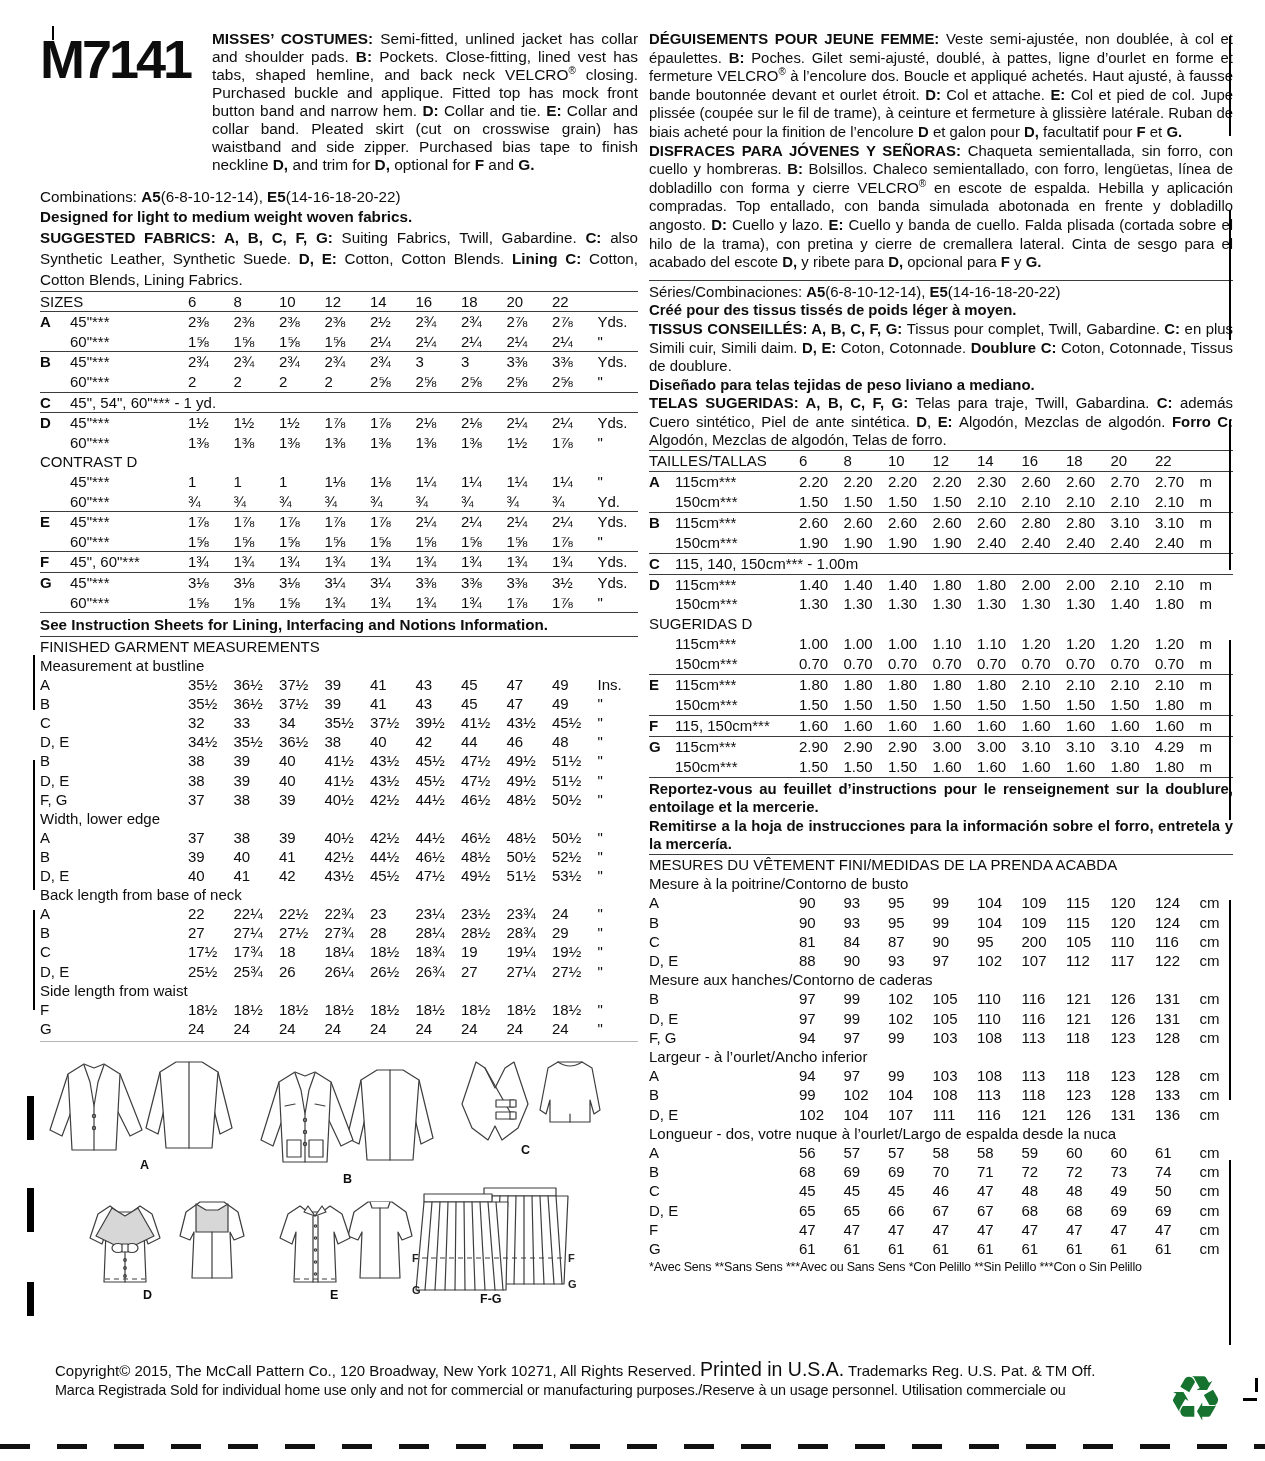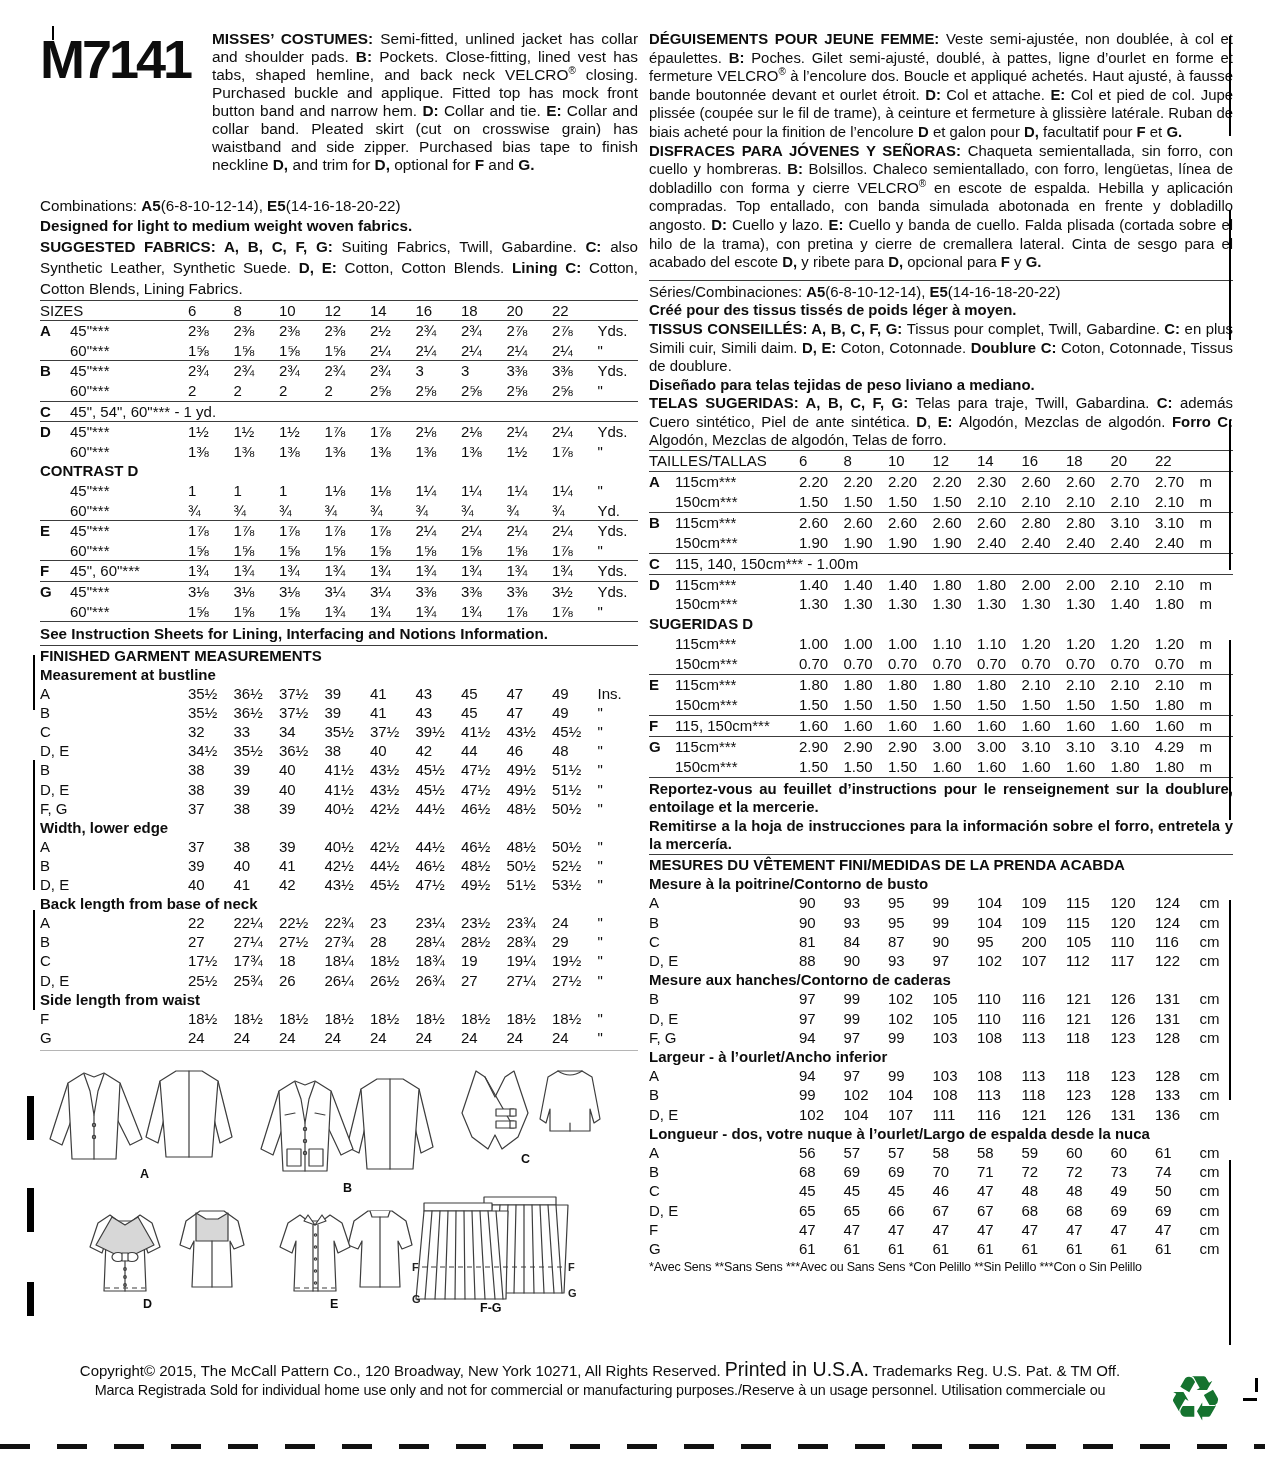--- a/index.html
+++ b/index.html
@@ -7,58 +7,58 @@
         font-family:"Liberation Sans","DejaVu Sans",sans-serif;overflow:hidden;margin:0 auto}
   .col{position:absolute;top:30px}
   .col.left{left:40px;width:598px}
   .col.right{left:649px;width:584px}
   p{margin:0}
   .b,.bold{font-weight:700}
   .just{text-align:justify}
   sup{font-size:10px;line-height:0;vertical-align:super}
 
   
-  .header-row{display:flex;margin-bottom:22px}
+  .header-row{display:flex;margin-bottom:13px}
   .pattern-number{width:172px;font-size:54px;font-weight:700;letter-spacing:-3px;line-height:.95;padding-top:4px}
   .desc{flex:1;font-size:15.4px;line-height:17.95px}
 
   
   .left p.body{font-size:15.2px;line-height:20.8px}
   .right p.body{font-size:14.9px;line-height:18.6px}
   .rule-top{border-top:1.4px solid #3c3c3c;padding-top:2px}
 
   
   .table{width:100%}
   .trow{display:grid;grid-template-columns:var(--cols);align-items:baseline;line-height:var(--rh)}
   .yardage{--cols:30px 118px repeat(9,45.5px) 1fr;--rh:19.6px;font-size:15px}
   .fgm{--cols:30px 118px repeat(9,45.5px) 1fr;--rh:19.1px;font-size:15px}
   .metric{--cols:26px 124px repeat(9,44.5px) 1fr;--rh:19.9px;font-size:15px}
   .mfgm{--cols:26px 124px repeat(9,44.5px) 1fr;--rh:19.2px;font-size:15px}
   .c{white-space:nowrap;padding-right:2px}
   .letter{font-weight:700}
   .label2{grid-column:1/3}
   .span-rest{grid-column:2/-1}
   .span-all{grid-column:1/-1}
-  .heading{font-weight:700}
+  .heading{font-weight:400}
   .note{grid-column:1/-1;font-size:13.6px}
   .mfgm .note{font-size:12.5px;letter-spacing:-.2px}
   .rule{border-top:1.4px solid #3c3c3c}
 
   
   .drawings{position:relative;height:268px;border-top:1px solid #b5b5b5;margin-top:3px}
   .dblock{position:absolute}
   .dlabel{position:absolute;font-size:12.5px;font-weight:700}
   svg .ln{fill:none;stroke:#3d3d3d;stroke-width:1.2;stroke-linejoin:round;stroke-linecap:round}
   svg .fw{fill:#fff;stroke:#3d3d3d;stroke-width:1.2;stroke-linejoin:round}
   svg .gy{fill:#d7d7d7;stroke:#3d3d3d;stroke-width:1.2;stroke-linejoin:round}
   svg .dash{fill:none;stroke:#3d3d3d;stroke-width:1.1;stroke-dasharray:5 4}
   svg text{font-family:"Liberation Sans",sans-serif;font-size:11px;font-weight:700;fill:#222}
 
   
-  .footer{position:absolute;left:55px;right:120px;top:1359px;text-align:center}
+  .footer{position:absolute;left:55px;right:120px;top:1359px;}
   .footer .l1{font-size:15px;line-height:21px}
   .bigtxt{font-size:19.5px}
   .footer .l2,.footer .l3{font-size:14.4px;line-height:19.5px;letter-spacing:-.15px}
   .recycle{position:absolute;right:42px;top:1368px;font-size:62px;line-height:1;
            font-family:"DejaVu Sans",sans-serif}
 
   
   .vmark{position:absolute;background:#000}
   .dashline{position:absolute;left:0;right:0;top:1444px;height:5px;
             background:repeating-linear-gradient(90deg,#111 0 30px,transparent 30px 57px)}

